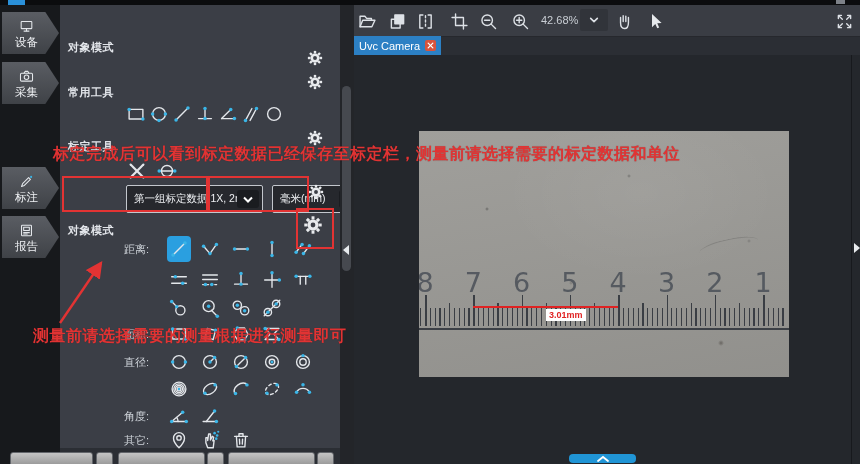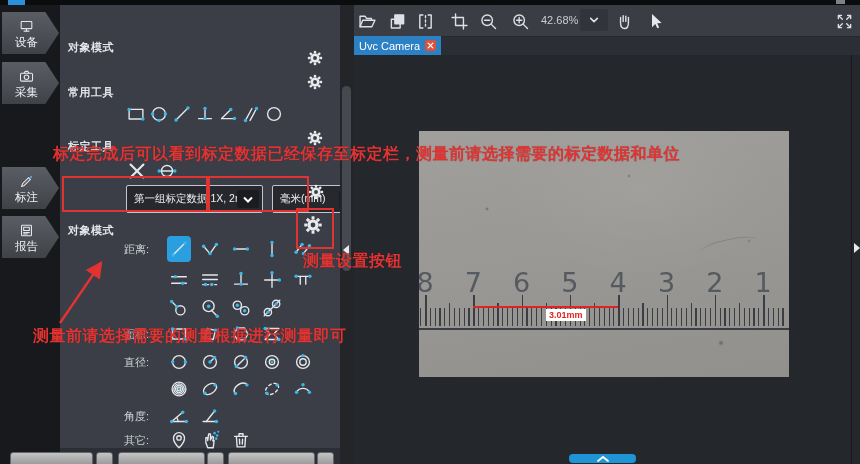--- a/index.html
+++ b/index.html
@@ -727,21 +727,20 @@
   <div id="bottom-bar">
       <div class="bbtn" style="left: 10px; width: 81px;"></div>
       <div class="bbtn" style="left: 96px; width: 15px;"></div>
       <div class="bbtn" style="left: 118px; width: 85px;"></div>
       <div class="bbtn" style="left: 207px; width: 15px;"></div>
       <div class="bbtn" style="left: 228px; width: 85px;"></div>
       <div class="bbtn" style="left: 317px; width: 15px;"></div>
     </div>
 
   <div class="ann" style="left:53px;top:144px;">标定完成后可以看到标定数据已经保存至标定栏，测量前请选择需要的标定数据和单位</div>
-  <div class="ann" style="left:303px;top:251px;">测量设置按钮</div>
   <div class="ann" style="left:33px;top:326px;">测量前请选择需要的测量根据进行测量即可</div>
   <div class="rbox" style="left:62px;top:176px;width:142px;height:32px;"></div>
   <div class="rbox" style="left:208px;top:176px;width:97px;height:32px;"></div>
   <div class="rbox" style="left:296px;top:208px;width:34px;height:37px;"></div>
   <svg id="ann-svg">
     <defs>
       <marker id="ah" markerWidth="8" markerHeight="8" refX="6" refY="3.5" orient="auto">
         <polygon points="0,0 7,3.5 0,7" fill="#e23333"></polygon>
       </marker>
     </defs>

